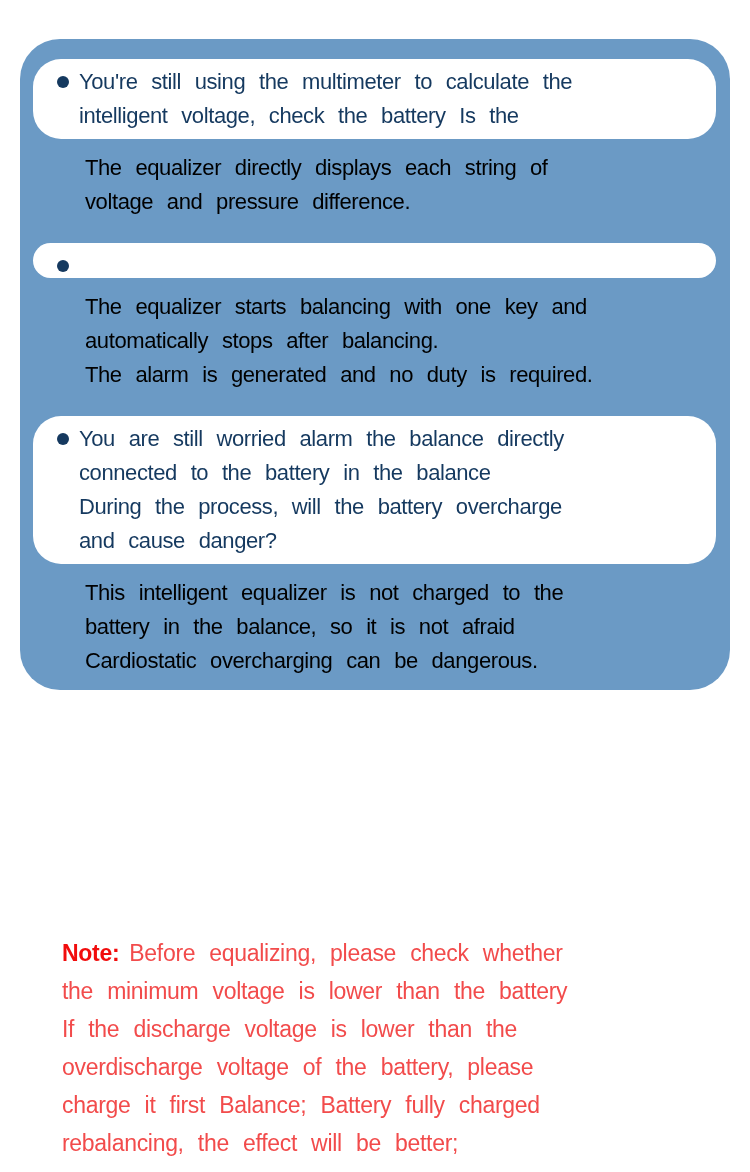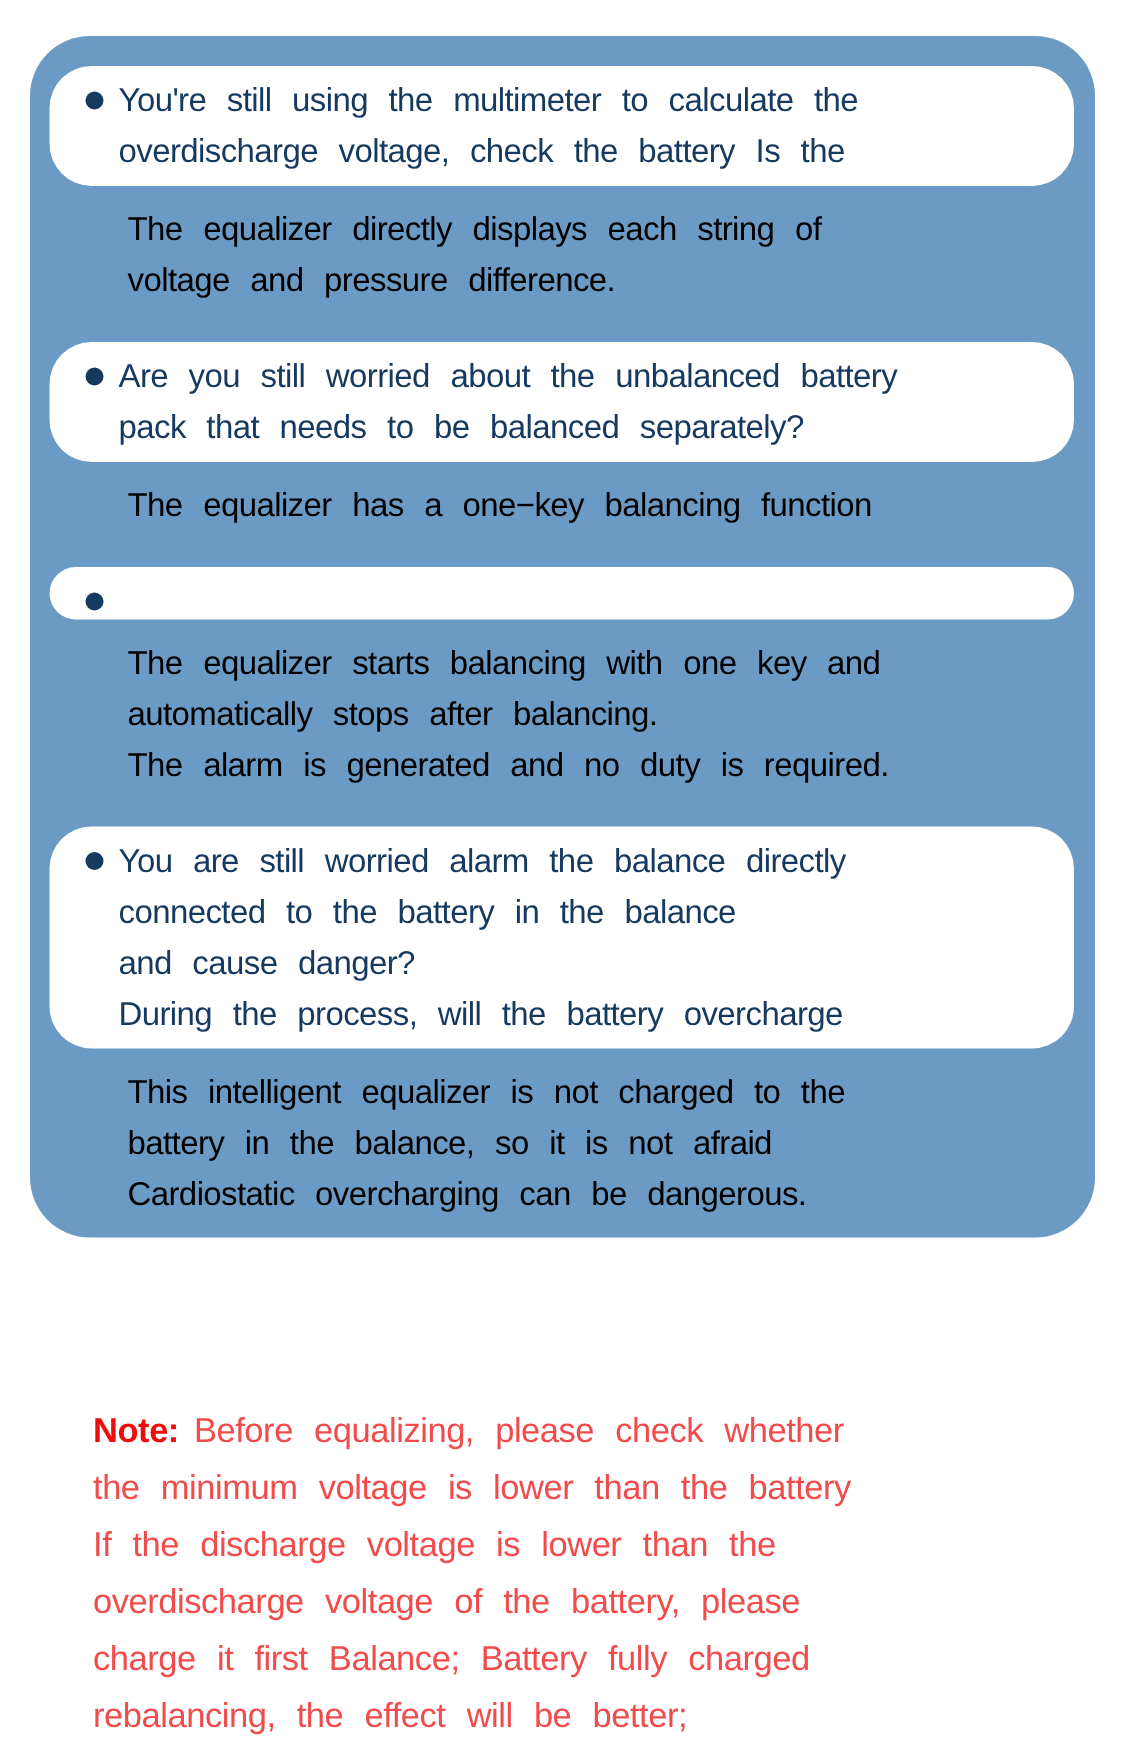--- a/index.html
+++ b/index.html
@@ -11,21 +11,21 @@
   .canvas {
     position: relative;
     width: 750px;
     height: 1172px;
     background: #ffffff;
     overflow: hidden;
   }
   .panel {
     position: absolute;
     left: 20px;
-    top: 24px;
+    top: 39px;
     width: 710px;
     box-sizing: border-box;
     background: #6b9ac5;
     border-radius: 40px;
     padding: 20px 0 12px 0;
   }
   .qa + .qa { margin-top: 24px; }
   .bubble {
     display: flex;
     align-items: flex-start;
@@ -77,58 +77,46 @@
 </head>
 <body>
 
 <div class="canvas">
   <section class="panel" id="qa-panel" style="background: rgb(107, 154, 197);">
       <div class="qa">
         <div class="bubble">
           <span class="bullet"></span>
           <div class="q-lines">
             <div class="q-line">You're still using the multimeter to calculate the</div>
-            <div class="q-line">overdischarge voltage, check the battery Is the</div>
+            <div class="q-line">intelligent voltage, check the battery Is the</div>
           </div>
         </div>
         <div class="answer">
           <div class="a-line">The equalizer directly displays each string of</div>
           <div class="a-line">voltage and pressure difference.</div>
-        </div>
-      </div>
-      <div class="qa">
-        <div class="bubble">
-          <span class="bullet"></span>
-          <div class="q-lines">
-            <div class="q-line">Are you still worried about the unbalanced battery</div>
-            <div class="q-line">pack that needs to be balanced separately?</div>
-          </div>
-        </div>
-        <div class="answer">
-          <div class="a-line">The equalizer has a one−key balancing function</div>
         </div>
       </div>
       <div class="qa">
         <div class="bubble">
           <span class="bullet"></span>
         </div>
         <div class="answer">
           <div class="a-line">The equalizer starts balancing with one key and</div>
           <div class="a-line">automatically stops after balancing.</div>
           <div class="a-line">The alarm is generated and no duty is required.</div>
         </div>
       </div>
       <div class="qa">
         <div class="bubble">
           <span class="bullet"></span>
           <div class="q-lines">
             <div class="q-line">You are still worried alarm the balance directly</div>
             <div class="q-line">connected to the battery in the balance</div>
+            <div class="q-line">During the process, will the battery overcharge</div>
             <div class="q-line">and cause danger?</div>
-            <div class="q-line">During the process, will the battery overcharge</div>
           </div>
         </div>
         <div class="answer">
           <div class="a-line">This intelligent equalizer is not charged to the</div>
           <div class="a-line">battery in the balance, so it is not afraid</div>
           <div class="a-line">Cardiostatic overcharging can be dangerous.</div>
         </div>
       </div>
     </section>
   <section class="note" id="note-block" style="color: rgb(242, 75, 75);">

